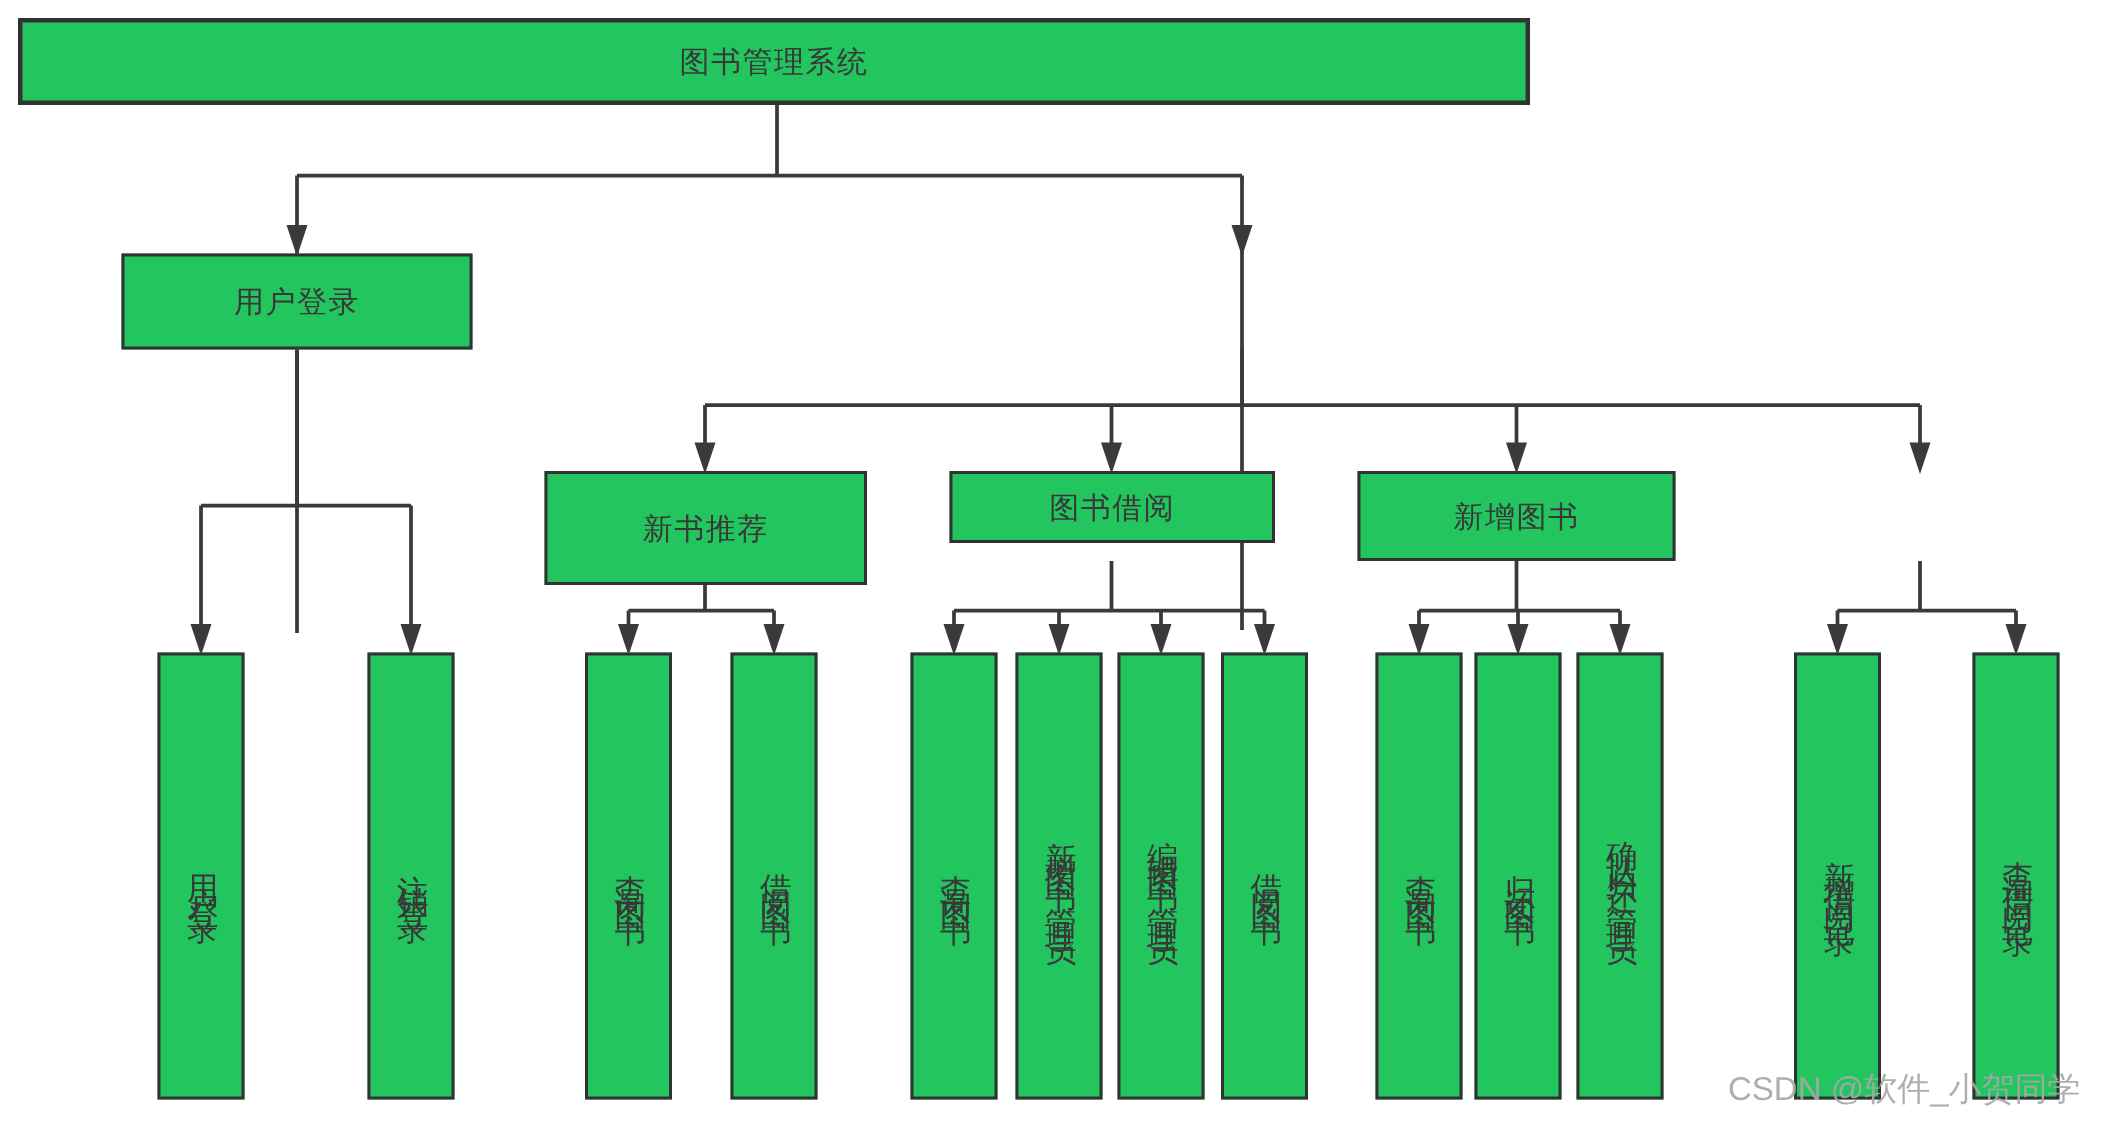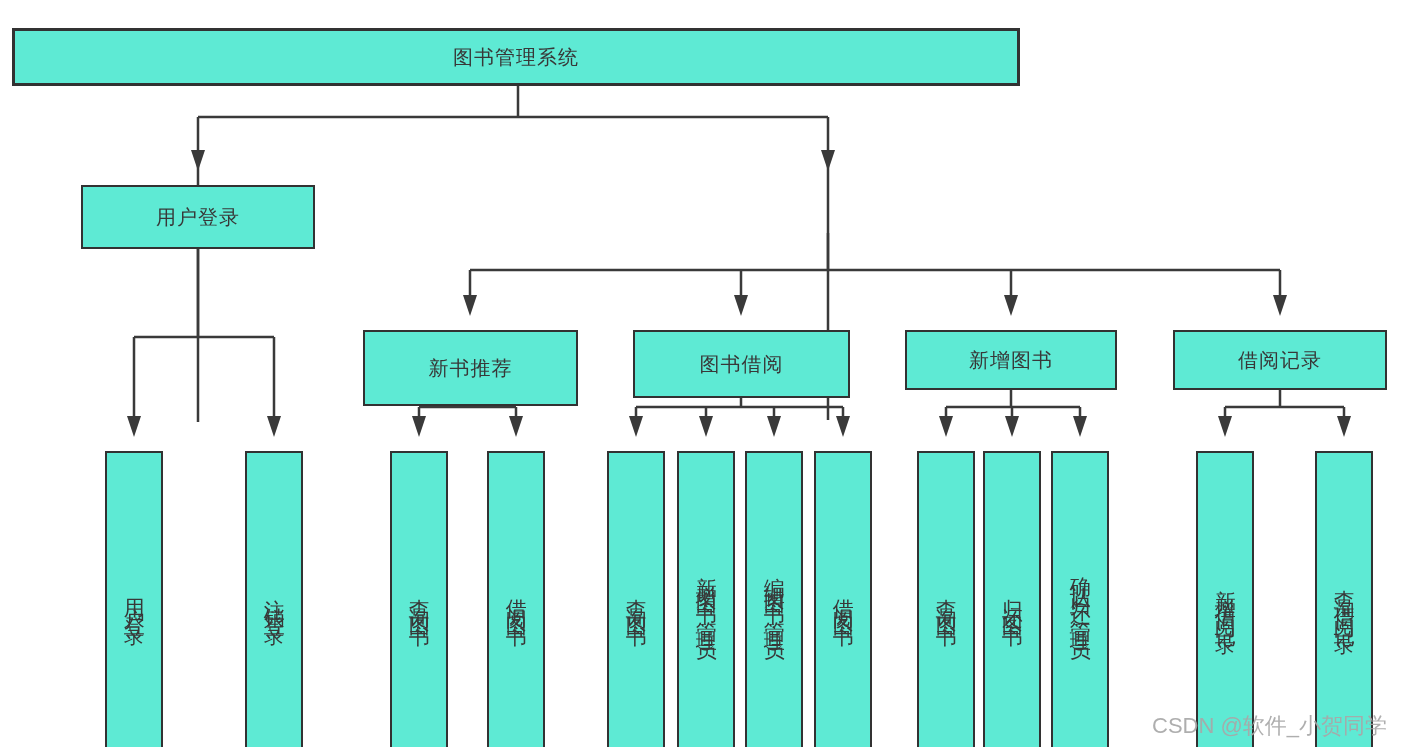--- a/index.html
+++ b/index.html
@@ -31,26 +31,25 @@
     stroke: var(--line);
     stroke-width: 2.5;
     fill: none;
   }
   svg.connectors polygon {
     fill: var(--line);
     stroke: none;
   }
   .node {
     position: absolute;
-    background: #5eead4;
+    background: #22c55e;
     border: 2px solid var(--border);
     display: flex;
     align-items: center;
     justify-content: center;
-    margin-top: 16px;
   }
   .node.root {
     border-width: 3px;
   }
   .hbox {
     font-size: 20px;
     letter-spacing: 1px;
     white-space: nowrap;
   }
   .vbox > span {
@@ -116,23 +115,22 @@
       <polygon points="1218,416 1232,416 1225,437"></polygon>
       <polygon points="1337,416 1351,416 1344,437"></polygon>
     </g>
   </svg>
 
   <div class="node root hbox" style="left:12px; top:12px; width:1008px; height:58px;">图书管理系统</div>
 
   <div class="node hbox" style="left:81px; top:169px; width:234px; height:64px;">用户登录</div>
 
   <div class="node hbox" style="left:363px; top:314px; width:215px; height:76px;">新书推荐</div>
-  <div class="node hbox" style="left:633px; top:314px; width:217px; height:68px;">图书借阅</div>
+  <div class="node hbox" style="left:633px; top:314px; width:217px; height:48px;">图书借阅</div>
   <div class="node hbox" style="left:905px; top:314px; width:212px; height:60px;">新增图书</div>
-  <div class="node hbox" style="left:1173px; top:314px; width:214px; height:60px;">借阅记录</div>
 
   <div class="node vbox" style="left:105px; top:435px; width:58px; height:298px;">
     <span>用户登录</span>
   </div>
   <div class="node vbox" style="left:245px; top:435px; width:58px; height:298px;">
     <span>注销登录</span>
   </div>
 
   <div class="node vbox" style="left:390px; top:435px; width:58px; height:298px;">
     <span>查询图书</span>

